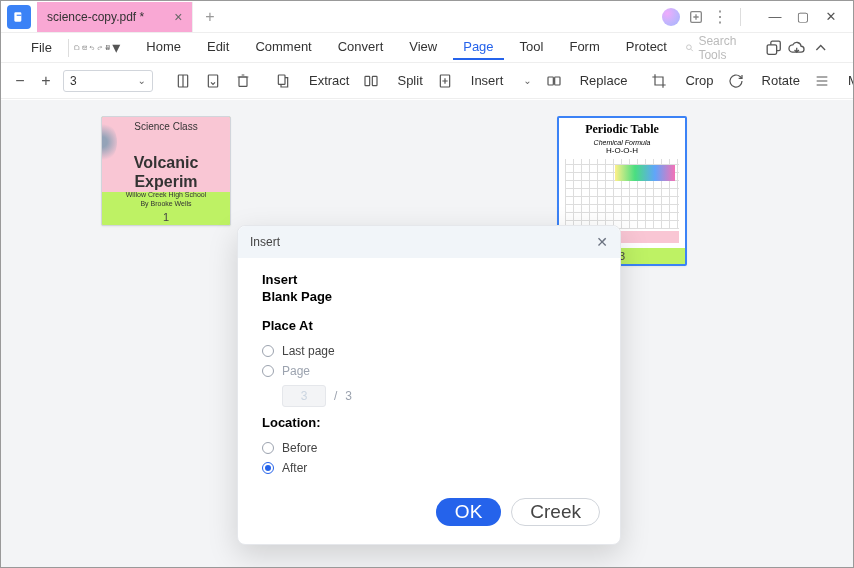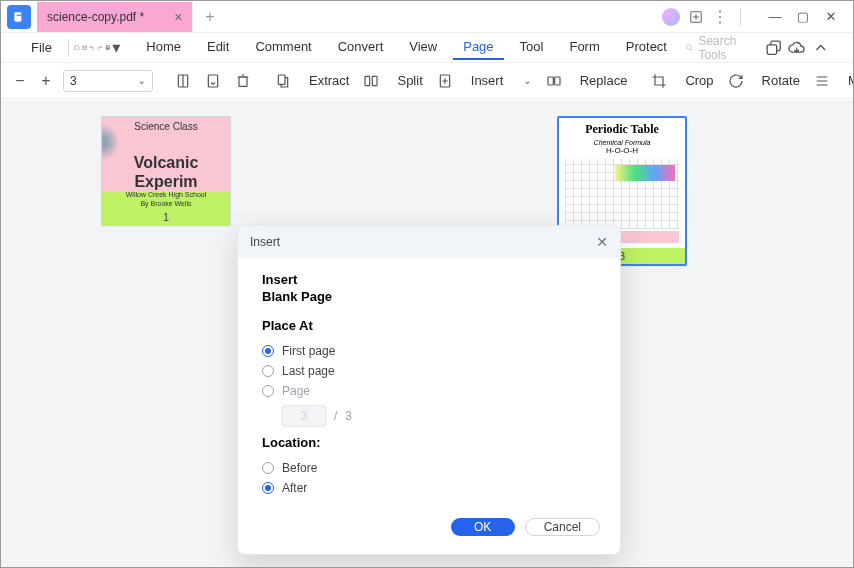--- a/index.html
+++ b/index.html
@@ -65,21 +65,21 @@
 .dlg-h1 { font-size:13px; font-weight:700; margin-bottom:2px; }
 .dlg-h2 { font-size:13px; font-weight:700; margin-bottom:14px; }
 .dlg-sec { font-size:13px; font-weight:700; margin:4px 0 8px; }
 .radio-row { display:flex; align-items:center; gap:8px; font-size:12px; color:#444; padding:3px 0; cursor:pointer; }
 .radio { width:12px; height:12px; border:1px solid #9ca3af; border-radius:50%; display:inline-block; position:relative; }
 .radio.checked { border-color:#2563eb; }
 .radio.checked::after { content:""; position:absolute; width:6px; height:6px; background:#2563eb; border-radius:50%; top:2px; left:2px; }
 .page-input-row { display:flex; align-items:center; gap:8px; margin:4px 0 8px 20px; font-size:12px; color:#9ca3af; }
 .page-input { width:44px; height:22px; border:1px solid #e5e7eb; border-radius:3px; background:#f3f4f6; text-align:center; font-size:12px; color:#cbd5e1; }
 .dlg-ftr { display:flex; justify-content:flex-end; gap:10px; padding:12px 20px 18px; }
-.btn { height:18px; padding:0 18px; border-radius:14px; font-size:12px; cursor:pointer; display:flex; align-items:center; justify-content:center; border:1px solid transparent; }
+.btn { height:28px; padding:0 18px; border-radius:14px; font-size:19px; cursor:pointer; display:flex; align-items:center; justify-content:center; border:1px solid transparent; }
 .btn-primary { background:#2563eb; color:#fff; min-width:64px; }
 .btn-sec { background:#fff; color:#444; border:1px solid #d1d5db; }
 </style>
 </head>
 <body>
 
 <div class="titlebar">
   <div class="app-icon">
     <svg viewBox="0 0 24 24" fill="#fff">
         <rect x="4" y="4" width="12" height="16" rx="2"></rect>
@@ -301,24 +301,20 @@
     <div class="dlg-hdr">
       <span>Insert</span>
       <span class="dlg-close">✕</span>
     </div>
     <div class="dlg-body">
       <div class="dlg-h1">Insert</div>
       <div class="dlg-h2">Blank Page</div>
 
       <div class="dlg-sec">Place At</div>
       <div class="radio-row">
-        <span class="radio checked"></span>
-        <span>First page</span>
-      </div>
-      <div class="radio-row">
         <span class="radio"></span>
         <span>Last page</span>
       </div>
       <div class="radio-row" style="color:#9ca3af;">
         <span class="radio"></span>
         <span>Page</span>
       </div>
       <div class="page-input-row">
         <input class="page-input" disabled="" value="3" style="">
         <span>/</span>
@@ -330,16 +326,16 @@
         <span class="radio"></span>
         <span>Before</span>
       </div>
       <div class="radio-row">
         <span class="radio checked"></span>
         <span>After</span>
       </div>
     </div>
     <div class="dlg-ftr">
       <div class="btn btn-primary">OK</div>
-      <div class="btn btn-sec">Cancel</div>
+      <div class="btn btn-sec">Creek</div>
     </div>
   </div>
 </div>
 
 </body></html>

